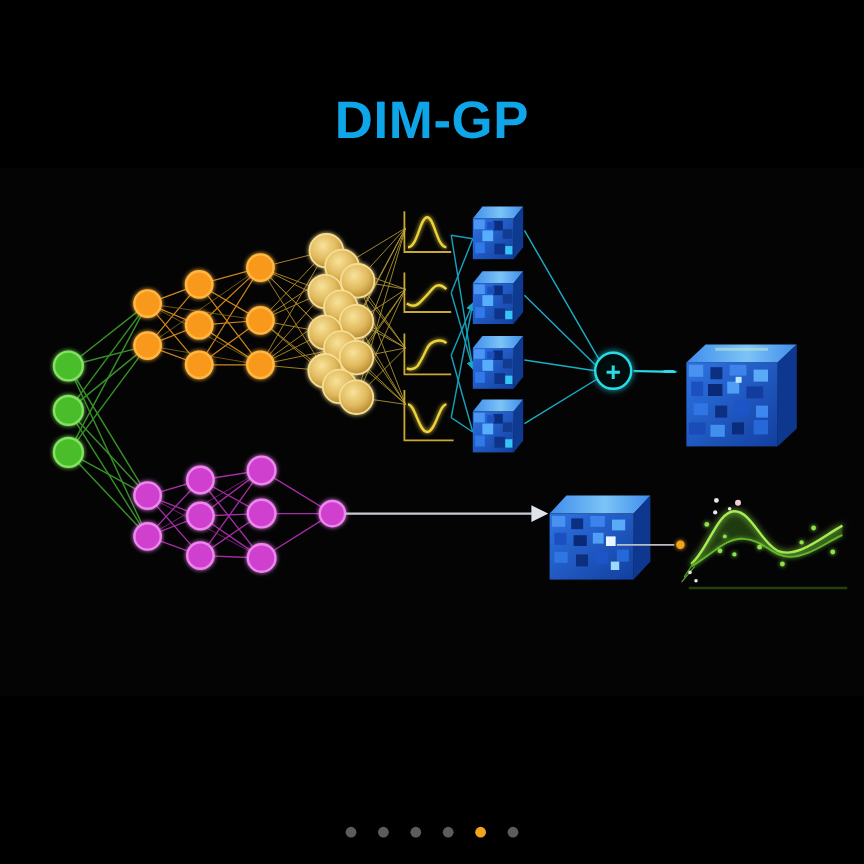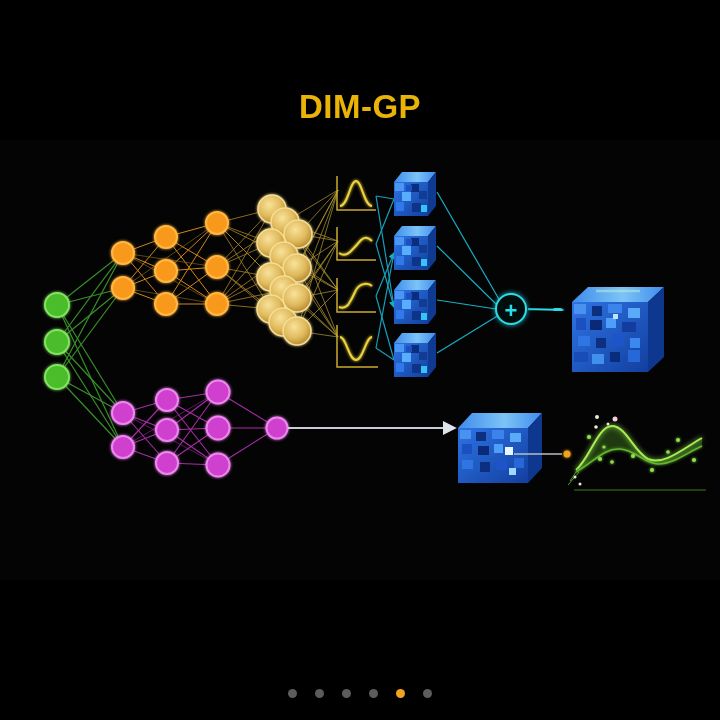--- a/index.html
+++ b/index.html
@@ -2,21 +2,21 @@
 <html><head>
 <meta charset="utf-8">
 <style>
   html,body{margin:0;padding:0;background:#000;}
   body{width:720px;height:720px;position:relative;overflow:hidden;
        font-family:"Liberation Sans","DejaVu Sans",sans-serif;}
   .stage{position:absolute;inset:0;background:#000;}
   .title{position:absolute;top:0;left:0;width:720px;height:140px;
          display:flex;align-items:flex-end;justify-content:center;
          padding-bottom:14px;box-sizing:border-box;
-         color:#eab308;font-size:33px;font-weight:bold;letter-spacing:.5px;}
+         color:#0ea5e9;font-size:44px;font-weight:bold;letter-spacing:.5px;}
   .image-area{position:absolute;top:140px;left:0;width:720px;height:440px;background:#040405;}
   .image-area svg{display:block;}
   .caption-row{position:absolute;top:606px;left:0;width:720px;height:80px;}
   .dots{position:absolute;top:689px;left:0;width:720px;display:flex;
         justify-content:center;gap:18px;}
   .dot{width:9px;height:9px;border-radius:50%;background:#5c5c5c;display:block;}
   .dot.active{background:#f2a31f;}
 </style>
 </head>
 <body>

